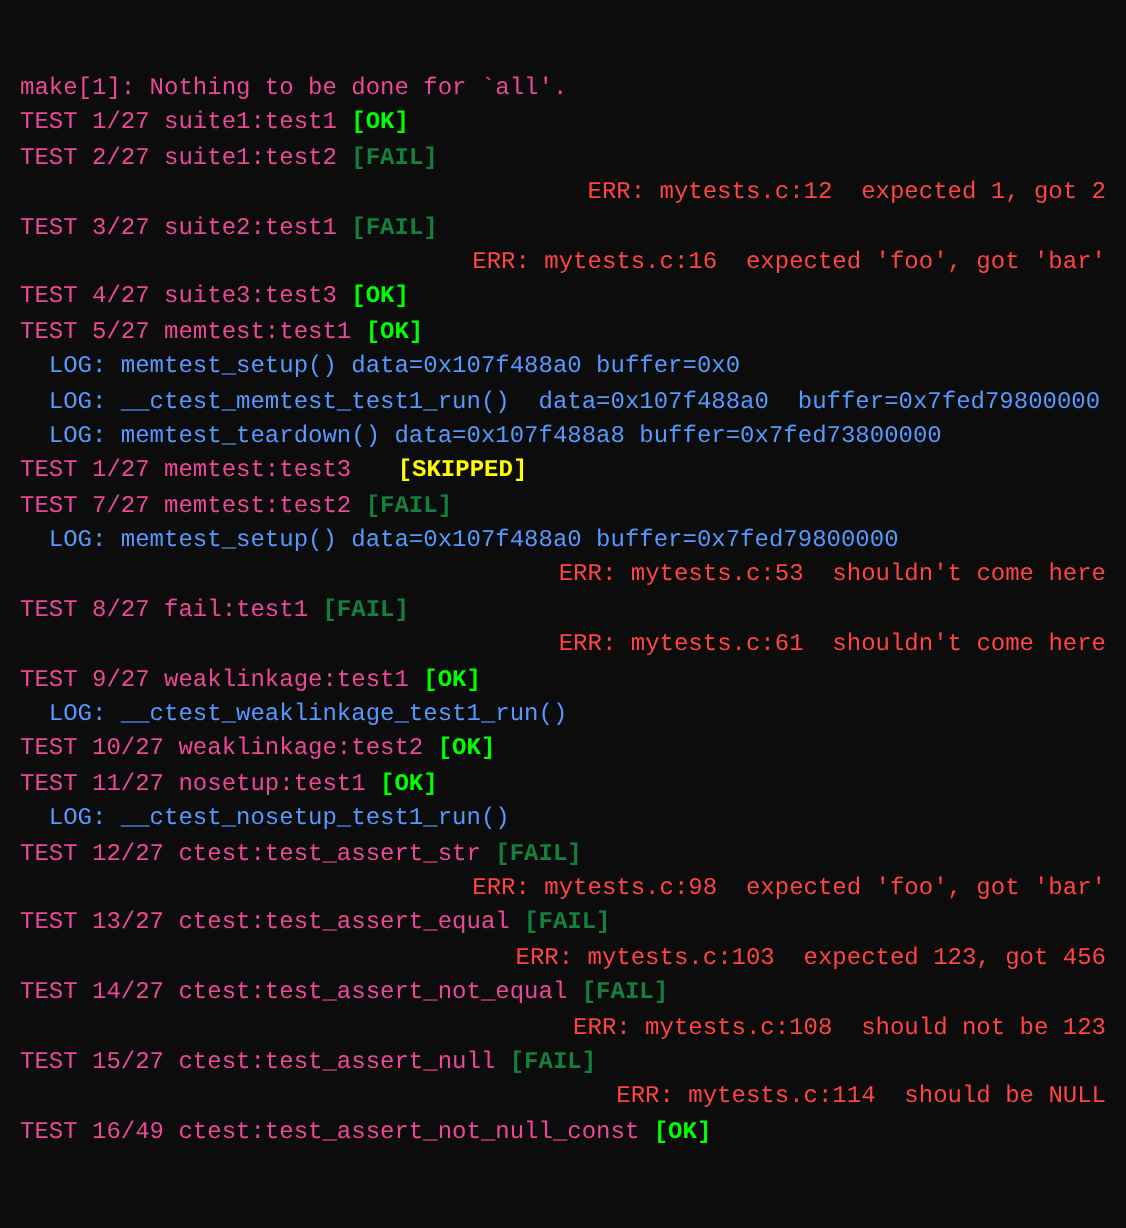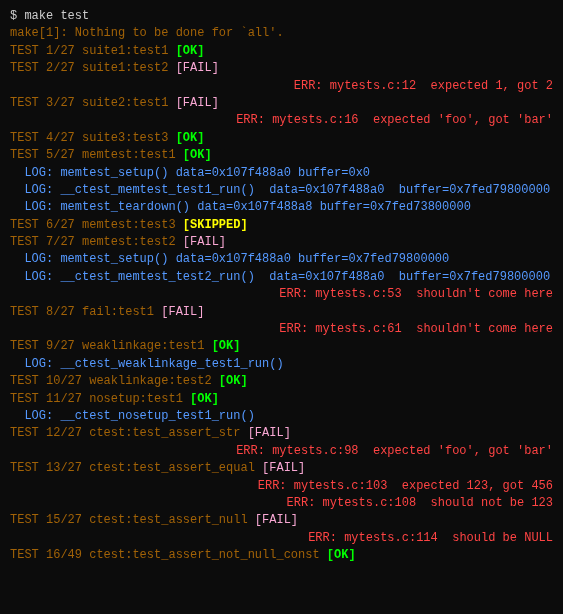--- a/index.html
+++ b/index.html
@@ -11,59 +11,58 @@
       color: #cccccc;
       width: 563px;
       min-height: 614px;
       padding: 8px 10px;
       overflow: hidden;
     }
     .line {
       white-space: pre;
       display: block;
     }
-    .white { color: #a16207; }
+    .white { color: #ec4899; margin-top: 28px; }
     .ok { color: #00ff00; font-weight: bold; font-family: Liberation Mono, monospace; }
-    .fail { color: #f9a8d4; font-weight: normal; }
-    .skipped { color: #ffff00; font-weight: bold; }
+    .fail { color: #15803d; font-weight: bold; }
+    .skipped { color: #ffff00; font-weight: bold; margin-left: 16px; }
     .err { color: #ff4444; text-align: right; }
     .log { color: #5599ff; }
     .prompt { color: #cccccc; }
   </style>
 </head>
 <body>
 
 <div>
-  <div class="line prompt">$ make test</div>
   <div class="line white">make[1]: Nothing to be done for `all'.</div>
 
   <div class="line"><span class="white">TEST 1/27 suite1:test1 </span><span class="ok">[OK]</span></div>
   <div class="line"><span class="white">TEST 2/27 suite1:test2 </span><span class="fail">[FAIL]</span></div>
   <div class="line err">  ERR: mytests.c:12  expected 1, got 2</div>
   <div class="line"><span class="white">TEST 3/27 suite2:test1 </span><span class="fail">[FAIL]</span></div>
   <div class="line err">  ERR: mytests.c:16  expected 'foo', got 'bar'</div>
   <div class="line"><span class="white">TEST 4/27 suite3:test3 </span><span class="ok">[OK]</span></div>
   <div class="line"><span class="white">TEST 5/27 memtest:test1 </span><span class="ok">[OK]</span></div>
   <div class="line log">  LOG: memtest_setup() data=0x107f488a0 buffer=0x0</div>
   <div class="line log">  LOG: __ctest_memtest_test1_run()  data=0x107f488a0  buffer=0x7fed79800000</div>
   <div class="line log">  LOG: memtest_teardown() data=0x107f488a8 buffer=0x7fed73800000</div>
-  <div class="line"><span class="white">TEST 6/27 memtest:test3 </span><span class="skipped">[SKIPPED]</span></div>
+  <div class="line"><span class="white">TEST 1/27 memtest:test3 </span><span class="skipped">[SKIPPED]</span></div>
   <div class="line"><span class="white">TEST 7/27 memtest:test2 </span><span class="fail">[FAIL]</span></div>
   <div class="line log">  LOG: memtest_setup() data=0x107f488a0 buffer=0x7fed79800000</div>
-  <div class="line log">  LOG: __ctest_memtest_test2_run()  data=0x107f488a0  buffer=0x7fed79800000</div>
   <div class="line err">  ERR: mytests.c:53  shouldn't come here</div>
   <div class="line"><span class="white">TEST 8/27 fail:test1 </span><span class="fail">[FAIL]</span></div>
   <div class="line err">  ERR: mytests.c:61  shouldn't come here</div>
   <div class="line"><span class="white">TEST 9/27 weaklinkage:test1 </span><span class="ok">[OK]</span></div>
   <div class="line log">  LOG: __ctest_weaklinkage_test1_run()</div>
   <div class="line"><span class="white">TEST 10/27 weaklinkage:test2 </span><span class="ok">[OK]</span></div>
   <div class="line"><span class="white">TEST 11/27 nosetup:test1 </span><span class="ok">[OK]</span></div>
   <div class="line log">  LOG: __ctest_nosetup_test1_run()</div>
   <div class="line"><span class="white">TEST 12/27 ctest:test_assert_str </span><span class="fail">[FAIL]</span></div>
   <div class="line err">  ERR: mytests.c:98  expected 'foo', got 'bar'</div>
   <div class="line"><span class="white">TEST 13/27 ctest:test_assert_equal </span><span class="fail">[FAIL]</span></div>
   <div class="line err">  ERR: mytests.c:103  expected 123, got 456</div>
+  <div class="line"><span class="white">TEST 14/27 ctest:test_assert_not_equal </span><span class="fail">[FAIL]</span></div>
   <div class="line err">  ERR: mytests.c:108  should not be 123</div>
   <div class="line"><span class="white">TEST 15/27 ctest:test_assert_null </span><span class="fail">[FAIL]</span></div>
   <div class="line err">  ERR: mytests.c:114  should be NULL</div>
   <div class="line"><span class="white">TEST 16/49 ctest:test_assert_not_null_const </span><span class="ok">[OK]</span></div>
 
 </div>
 
 </body></html>

